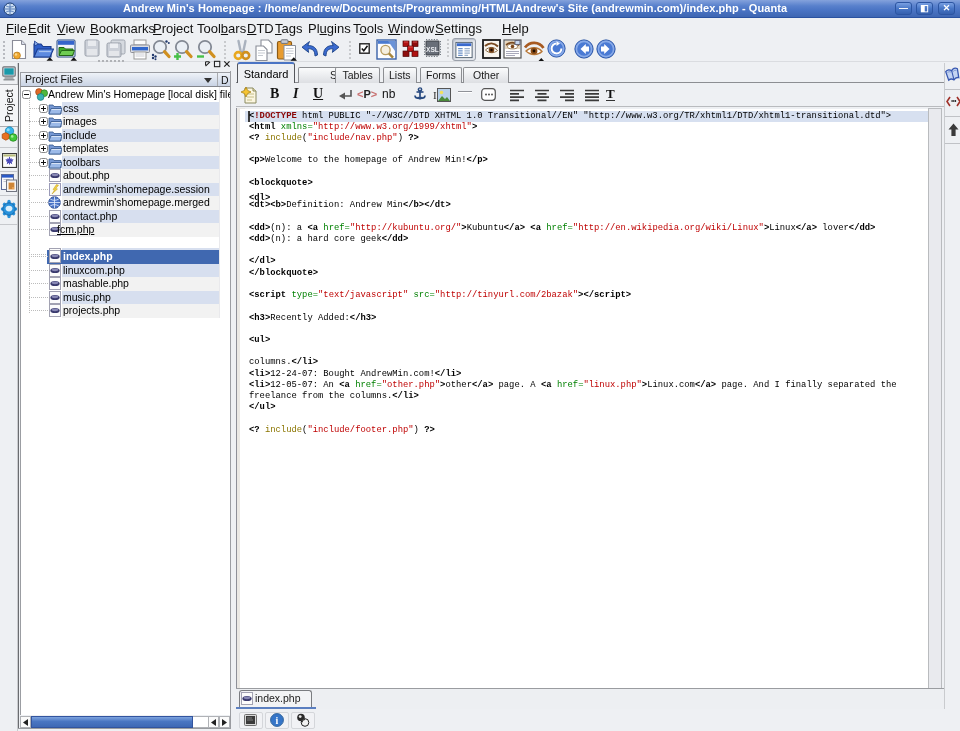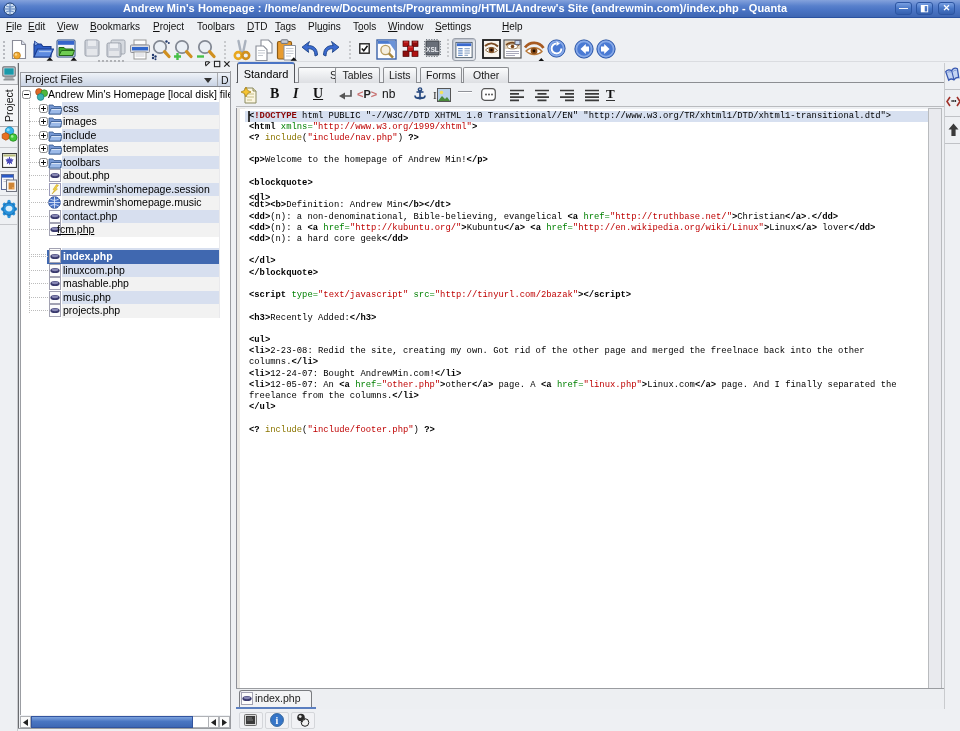--- a/index.html
+++ b/index.html
@@ -11,21 +11,21 @@
 #titlebar { left:0; top:0; width:960px; height:17px;
   background:linear-gradient(to bottom,#84a2dc 0%,#5880cc 35%,#4a74c4 60%,#3e66b2 100%); }
 #titletext { left:123px; top:1px; width:700px; height:15px; color:#fff;
   font-size:11px; font-weight:bold; line-height:15px; letter-spacing:0.06px; white-space:nowrap; }
 .winbtn { top:2px; width:17px; height:13px; border-radius:3px;
   background:linear-gradient(to bottom,#79a0e2,#4876c6 50%,#3560ae);
   border:1px solid #2c55a2; color:#fff; text-align:center; line-height:11px; font-size:9px; font-weight:bold; }
 
 
 #menubar { left:0; top:17px; width:960px; height:20px; background:#eef0f3; border-top:1px solid #2a52a0; }
-.mi { position:absolute; top:3px; font-size:10px; color:#111; white-space:nowrap; }
+.mi { position:absolute; top:3px; font-size:13px; color:#111; white-space:nowrap; }
 .mi u { text-decoration:underline; }
 
 
 #toolbar { left:0; top:37px; width:960px; height:26px; background:#eef0f3; }
 .tbi { position:absolute; top:2px; }
 .ttab { position:absolute; top:4px; height:16px; background:linear-gradient(to bottom,#fafbfc,#dddfe3);
   border:1px solid #8c8e92; border-bottom:none; border-radius:2px 2px 0 0; font-size:10.5px;
   line-height:15px; padding:0 5px; color:#1a1a1a; }
 
 
@@ -488,21 +488,21 @@
       </svg>
       <span style="position:absolute;left:42px;top:0;">andrewmin'shomepage.session</span>
     </div>
 <div class="trow" style="top:109.0px;width:211px;">
       <div class="band bgray"></div>
       <div style="position:absolute;left:8px;top:6px;width:19px;height:1px;border-top:1px dotted #bcbcbc;"></div>
       <svg width="13" height="13" viewBox="0 0 13 13" style="position:absolute;left:27px;top:0px;">
         <circle cx="6.5" cy="6.5" r="5.8" fill="#4a74c8" stroke="#2a4a8e" stroke-width="0.9"></circle>
         <path d="M6.5 0.7 v11.6 M0.7 6.5 h11.6 M2.2 3 c2.5 1.8 6 1.8 8.6 0 M2.2 10 c2.5 -1.8 6 -1.8 8.6 0" stroke="#e8f0fc" stroke-width="0.8" fill="none"></path>
       </svg>
-      <span style="position:absolute;left:42px;top:0;">andrewmin'shomepage.music</span>
+      <span style="position:absolute;left:42px;top:0;">andrewmin'shomepage.merged</span>
     </div>
 <div class="trow" style="top:122.5px;width:211px;">
       <div class="band bblue"></div>
       <div style="position:absolute;left:8px;top:6px;width:19px;height:1px;border-top:1px dotted #bcbcbc;"></div>
       <svg width="12" height="13" viewBox="0 0 12 13" style="position:absolute;left:28px;top:0px;">
         <rect x="0.5" y="0.5" width="11" height="12" fill="#fcfcfc" stroke="#a2a2b2" stroke-width="1"></rect>
         <ellipse cx="6" cy="6.5" rx="4.6" ry="2.6" fill="#3a3a6e"></ellipse>
         <ellipse cx="6" cy="5.8" rx="3.4" ry="1.4" fill="#8888b4"></ellipse>
       </svg>
       <span style="position:absolute;left:42px;top:0;">contact.php</span>
@@ -655,29 +655,27 @@
 <div class="abs" id="codearea">
 <div style="position:absolute;left:5px;top:1.5px;width:683px;height:11.4px;background:#d7e0f0;"></div>
 <div style="position:absolute;left:8px;top:2px;width:1.5px;height:10.5px;background:#3a3a3a;"></div>
 <div class="cl" style="top:1.5px;"><b>&lt;<span class="kw">!DOCTYPE</span></b> html PUBLIC "-//W3C//DTD XHTML 1.0 Transitional//EN" "http://www.w3.org/TR/xhtml1/DTD/xhtml1-transitional.dtd"&gt;</div>
 <div class="cl" style="top:12.7px;"><b>&lt;html</b> <span class="attr">xmlns=</span><span class="str">"http://www.w3.org/1999/xhtml"</span><b>&gt;</b></div>
 <div class="cl" style="top:23.9px;"><b>&lt;?</b> <span class="inc">include</span>(<span class="str">"include/nav.php"</span>) <b>?&gt;</b></div>
 <div class="cl" style="top:46.4px;"><b>&lt;p&gt;</b>Welcome to the homepage of Andrew Min!<b>&lt;/p&gt;</b></div>
 <div class="cl" style="top:68.8px;"><b>&lt;blockquote&gt;</b></div>
 <div class="cl" style="top:84px;"><b>&lt;dl&gt;</b></div>
 <div class="cl" style="top:91.2px;"><b>&lt;dt&gt;&lt;b&gt;</b>Definition: Andrew Min<b>&lt;/b&gt;&lt;/dt&gt;</b></div>
-<div class="cl" style="top:102.5px;"><b>&lt;dd&gt;</b>(n): a non-denominational, Bible-believing, evangelical <b>&lt;a</b> <span class="attr">href=</span><span class="str">"http://truthbase.net/"</span><b>&gt;</b>Christian<b>&lt;/a&gt;</b>.<b>&lt;/dd&gt;</b></div>
 <div class="cl" style="top:113.7px;"><b>&lt;dd&gt;</b>(n): a <b>&lt;a</b> <span class="attr">href=</span><span class="str">"http://kubuntu.org/"</span><b>&gt;</b>Kubuntu<b>&lt;/a&gt;</b> <b>&lt;a</b> <span class="attr">href=</span><span class="str">"http://en.wikipedia.org/wiki/Linux"</span><b>&gt;</b>Linux<b>&lt;/a&gt;</b> lover<b>&lt;/dd&gt;</b></div>
 <div class="cl" style="top:124.9px;"><b>&lt;dd&gt;</b>(n): a hard core geek<b>&lt;/dd&gt;</b></div>
 <div class="cl" style="top:147.4px;"><b>&lt;/dl&gt;</b></div>
 <div class="cl" style="top:158.6px;"><b>&lt;/blockquote&gt;</b></div>
 <div class="cl" style="top:181.0px;"><b>&lt;script</b> <span class="attr">type=</span><span class="str">"text/javascript"</span> <span class="attr">src=</span><span class="str">"http://tinyurl.com/2bazak"</span><b>&gt;&lt;/script&gt;</b></div>
 <div class="cl" style="top:203.5px;"><b>&lt;h3&gt;</b>Recently Added:<b>&lt;/h3&gt;</b></div>
 <div class="cl" style="top:225.9px;"><b>&lt;ul&gt;</b></div>
-<div class="cl" style="top:237.1px;"><b>&lt;li&gt;</b>2-23-08: Redid the site, creating my own. Got rid of the other page and merged the freelnace back into the other</div>
 <div class="cl" style="top:248.3px;">columns.<b>&lt;/li&gt;</b></div>
 <div class="cl" style="top:259.6px;"><b>&lt;li&gt;</b>12-24-07: Bought AndrewMin.com!<b>&lt;/li&gt;</b></div>
 <div class="cl" style="top:270.8px;"><b>&lt;li&gt;</b>12-05-07: An <b>&lt;a</b> <span class="attr">href=</span><span class="str">"other.php"</span><b>&gt;</b>other<b>&lt;/a&gt;</b> page. A <b>&lt;a</b> <span class="attr">href=</span><span class="str">"linux.php"</span><b>&gt;</b>Linux.com<b>&lt;/a&gt;</b> page. And I finally separated the</div>
 <div class="cl" style="top:282.0px;">freelance from the columns.<b>&lt;/li&gt;</b></div>
 <div class="cl" style="top:293.2px;"><b>&lt;/ul&gt;</b></div>
 <div class="cl" style="top:315.7px;"><b>&lt;?</b> <span class="inc">include</span>(<span class="str">"include/footer.php"</span>) <b>?&gt;</b></div>
 </div>
 <div class="abs" id="vscroll"></div>
 <div class="abs" style="left:236px;top:688px;width:708px;height:1px;background:#9a9ca0;"></div>
 <div class="abs" id="btabbar">

